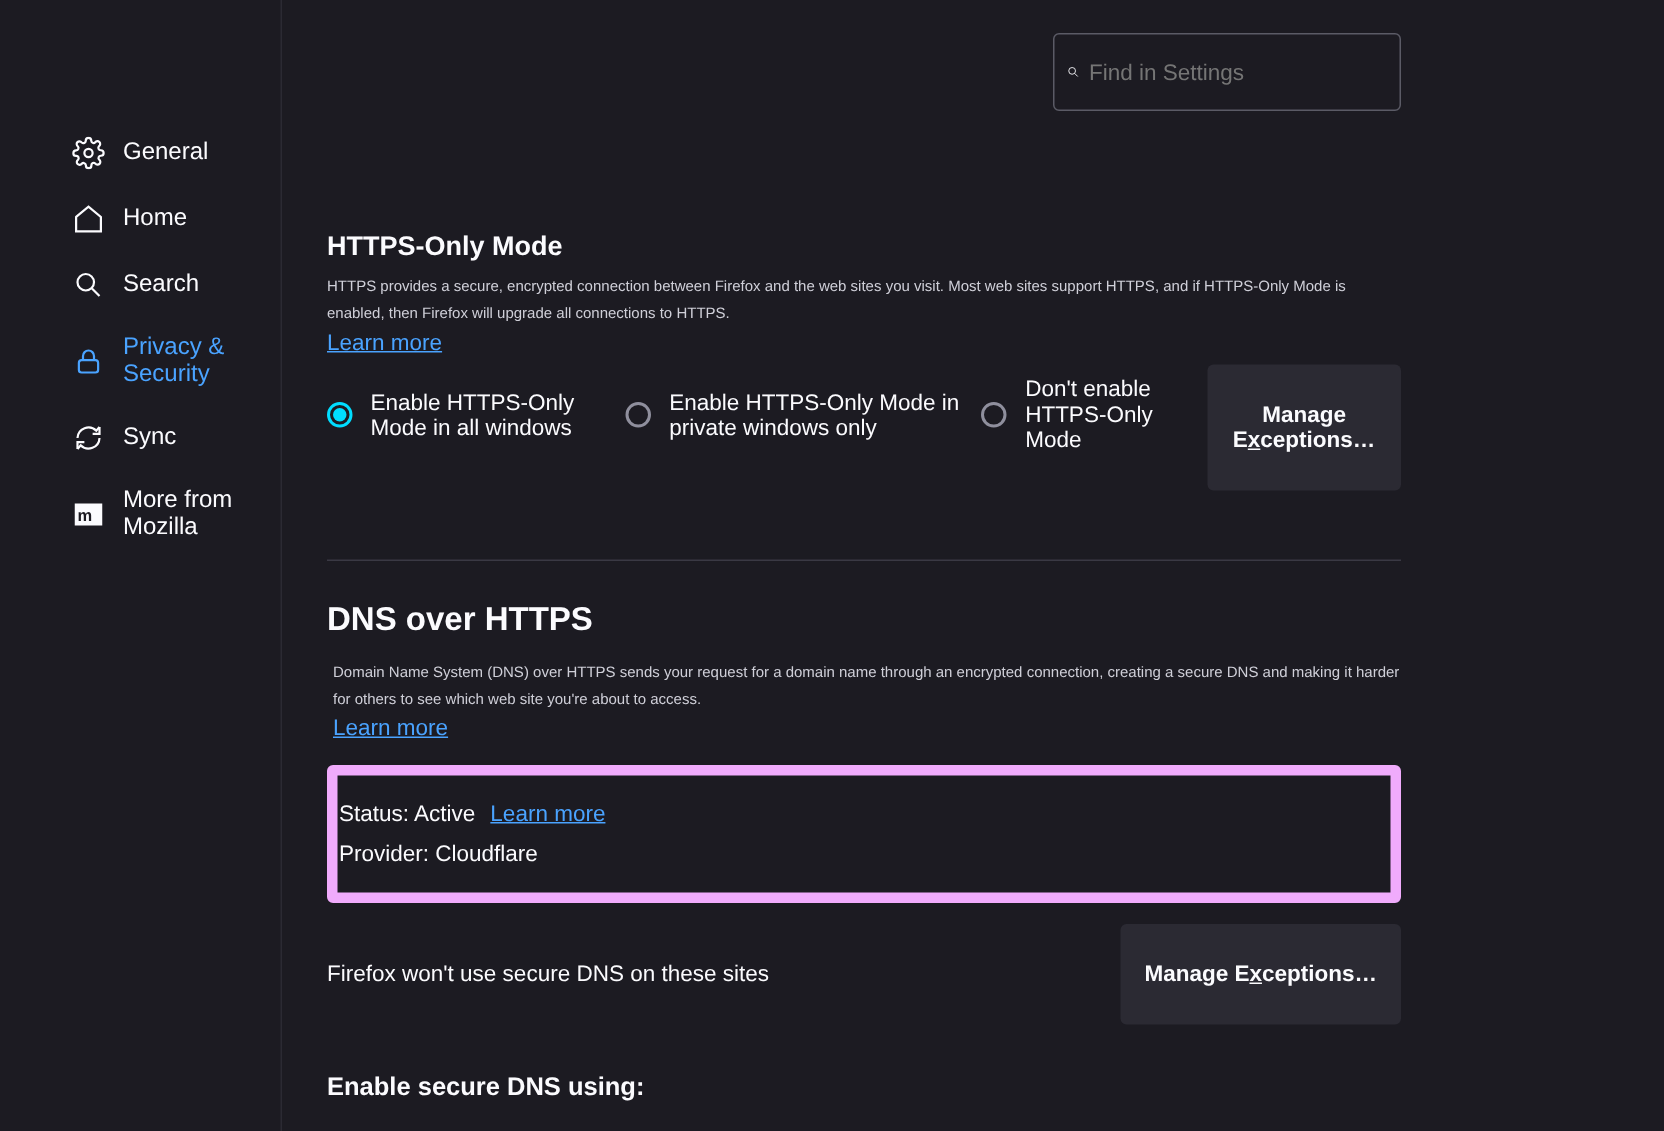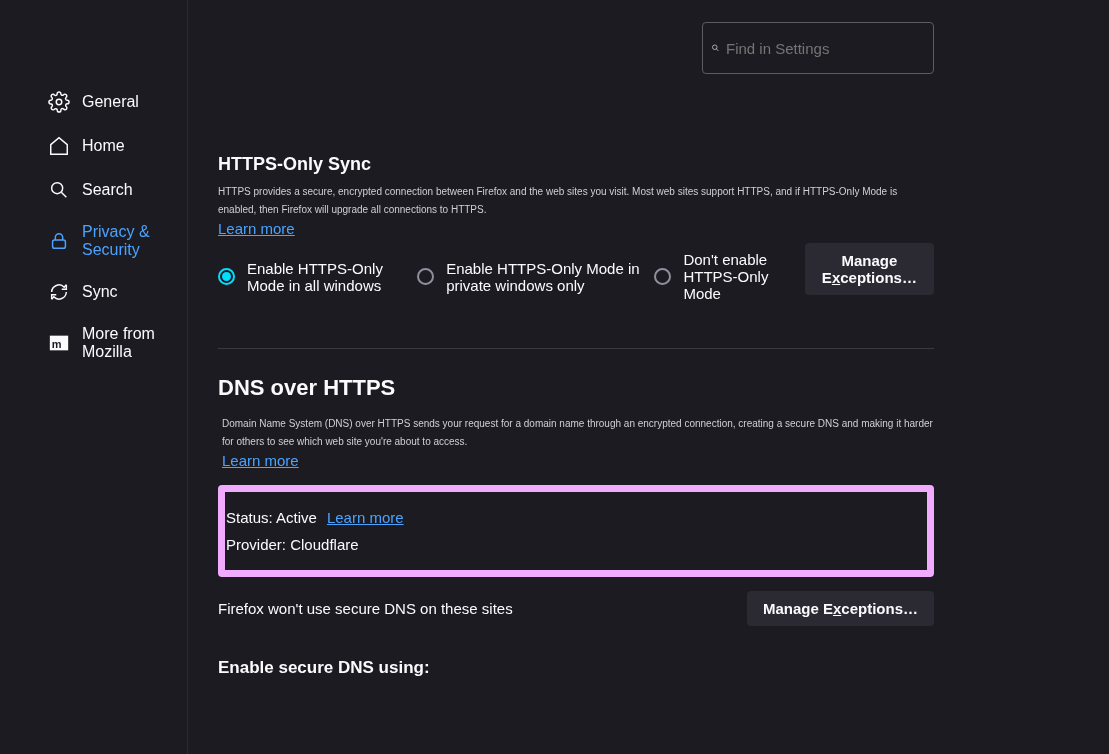--- a/index.html
+++ b/index.html
@@ -98,21 +98,21 @@
   content: ""; width: 9px; height: 9px; border-radius: 50%;
   background: #00ddff;
 }
 .radio-label { font-size: 15px; }
 .btn {
   background: #2b2a33;
   border: none;
   color: #fbfbfe;
   font-size: 15px;
   font-weight: 600;
-  padding: 9px 16px;
+  padding: 25px 16px;
   border-radius: 4px;
   cursor: pointer;
 }
 .btn u { text-decoration: underline; }
 .https-row {
   display: flex;
   justify-content: space-between;
   align-items: flex-start;
 }
 .divider {
@@ -203,21 +203,21 @@
     <div class="search-box">
       <svg width="14" height="14" viewBox="0 0 24 24" class="ico">
           <circle cx="10" cy="10" r="6"></circle>
           <line x1="20" y1="20" x2="14.5" y2="14.5"></line>
         </svg>
       <input type="text" placeholder="Find in Settings" style="">
     </div>
   </div>
 
   <section>
-    <h2 class="section-title">HTTPS-Only Sync</h2>
+    <h2 class="section-title">HTTPS-Only Mode</h2>
     <p class="section-desc">HTTPS provides a secure, encrypted connection between Firefox and the web sites you visit. Most web sites support HTTPS, and if HTTPS-Only Mode is enabled, then Firefox will upgrade all connections to HTTPS.</p>
     <a class="link">Learn more</a>
 
     <div class="https-row">
       <div class="radio-group">
         <label class="radio-row">
           <span class="radio checked"></span>
           <span class="radio-label">Enable HTTPS-Only Mode in all windows</span>
         </label>
         <label class="radio-row">

